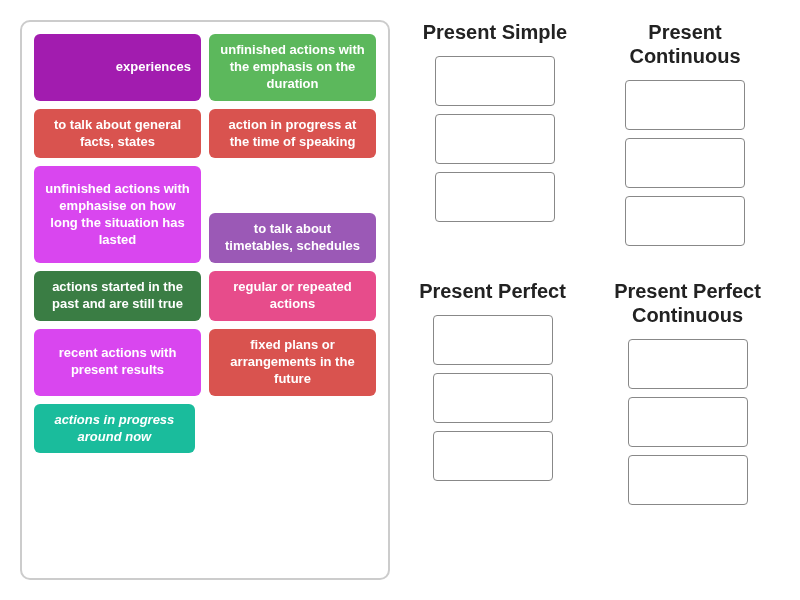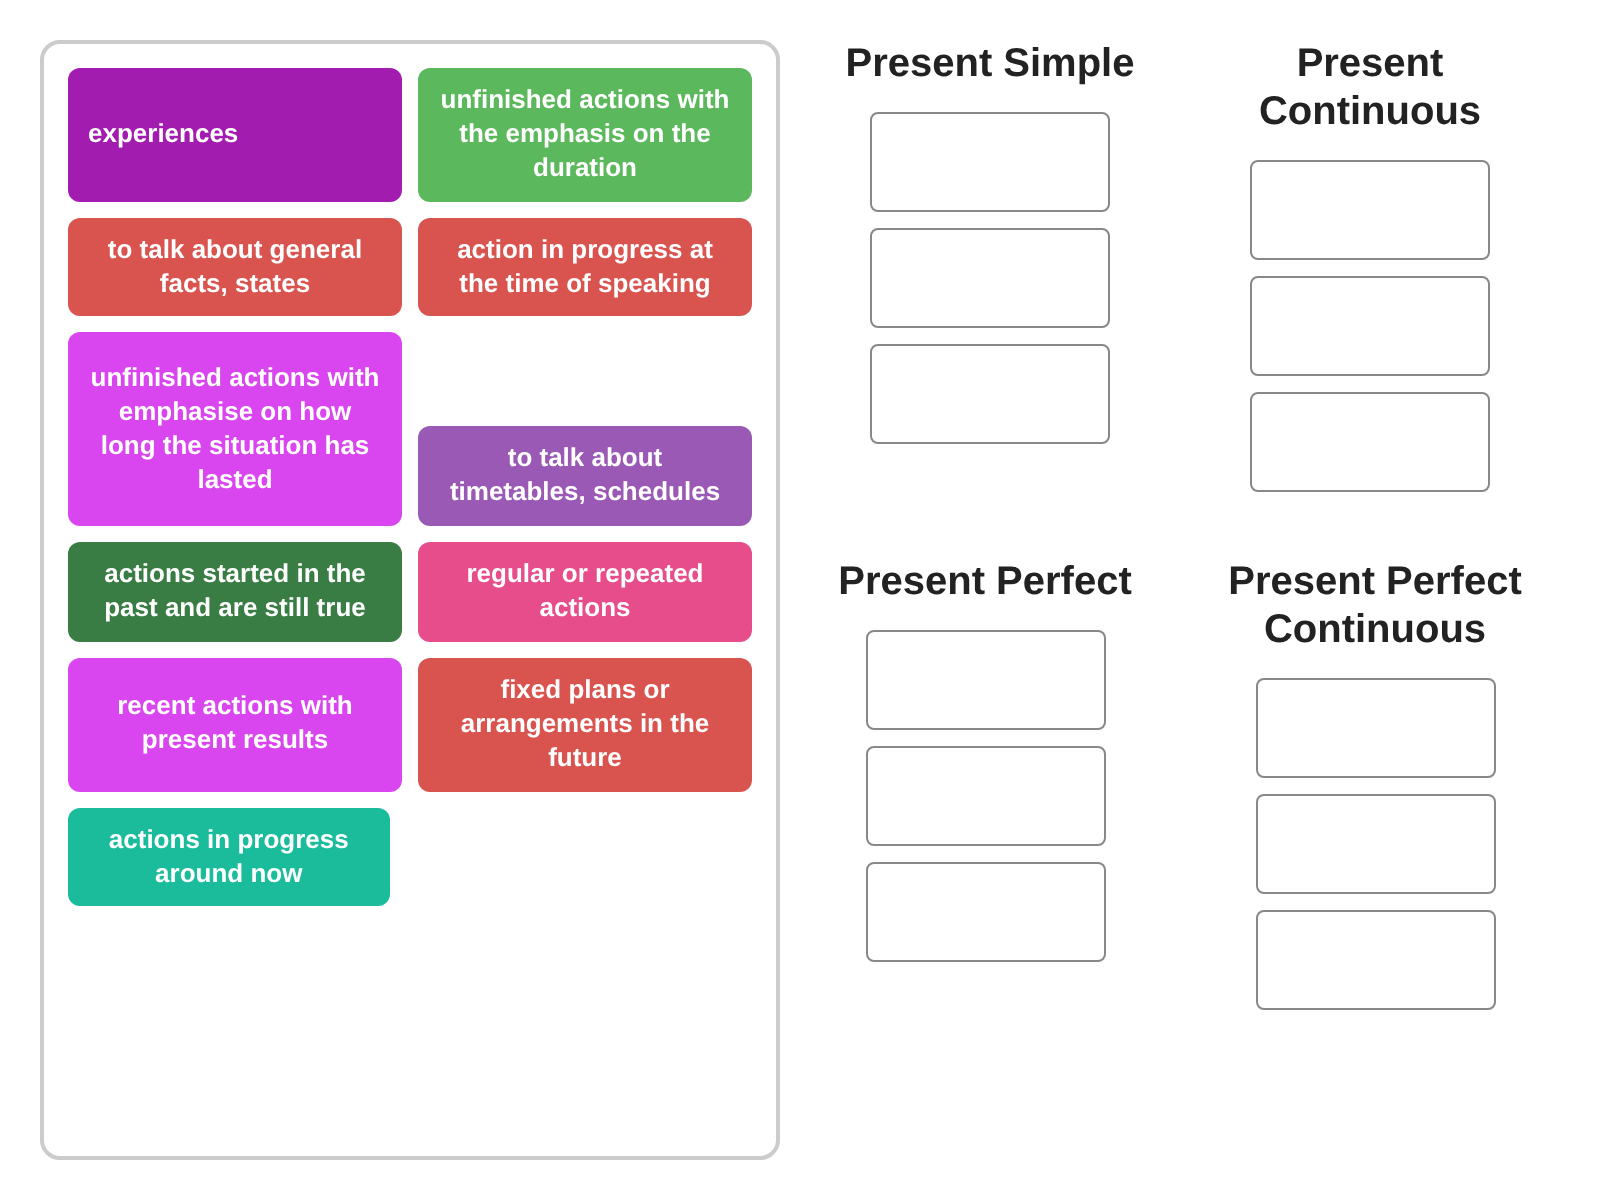--- a/index.html
+++ b/index.html
@@ -42,21 +42,21 @@
     .card {
       flex: 1;
       border-radius: 6px;
       padding: 8px 10px;
       font-size: 13px;
       font-weight: bold;
       color: #fff;
       text-align: center;
       display: flex;
       align-items: center;
-      justify-content: flex-start;
+      justify-content: flex-end;
       cursor: pointer;
       line-height: 1.3;
     }
 
     .card.blue { background-color: #a21caf; }
     .card.green { background-color: #5cb85c; }
     .card.red { background-color: #d9534f; }
     .card.orange { background-color: #d946ef; }
     .card.purple { background-color: #9b59b6; margin-top: 47px; }
     .card.dark-green { background-color: #3a7d44; }
@@ -157,21 +157,21 @@
     <div class="card-row">
       <div class="card dark-blue">
         <span>recent actions with present results</span>
       </div>
       <div class="card red">
         <span>fixed plans or arrangements in the future</span>
       </div>
     </div>
 
     <div class="card-row">
-      <div class="card teal" style="max-width: 47%;">
+      <div class="card teal" style="max-width: 47%; font-style: italic;">
         <span>actions in progress around now</span>
       </div>
     </div>
   </div>
 
   <div class="right-panel">
 
     <div class="columns-top">
       <div class="drop-column">
         <div class="column-header">Present Simple</div>

